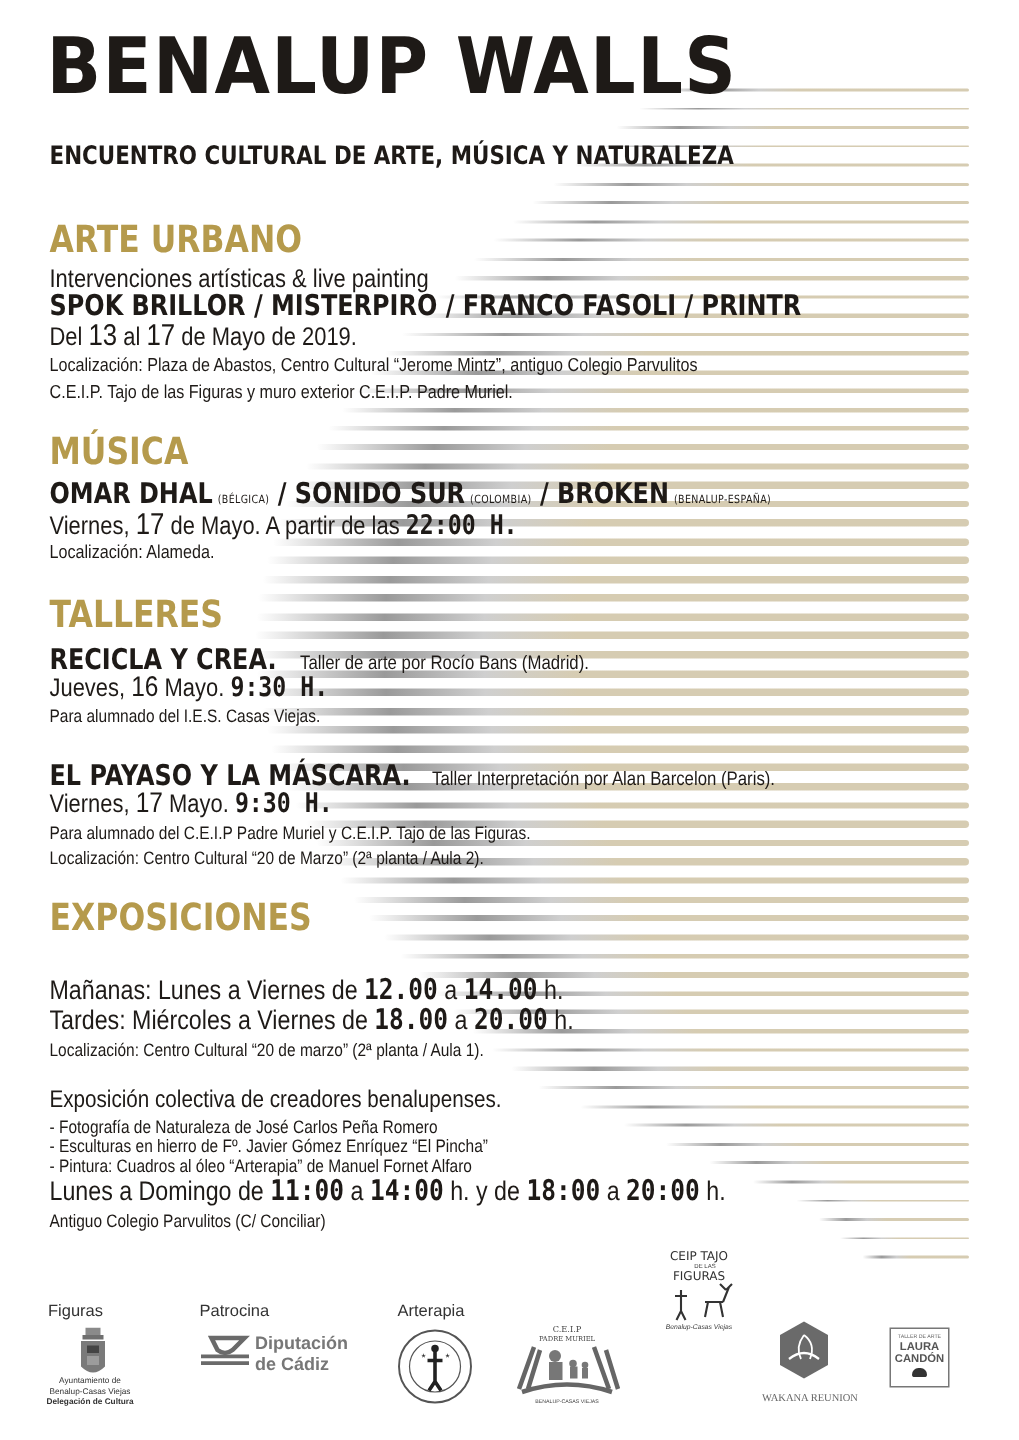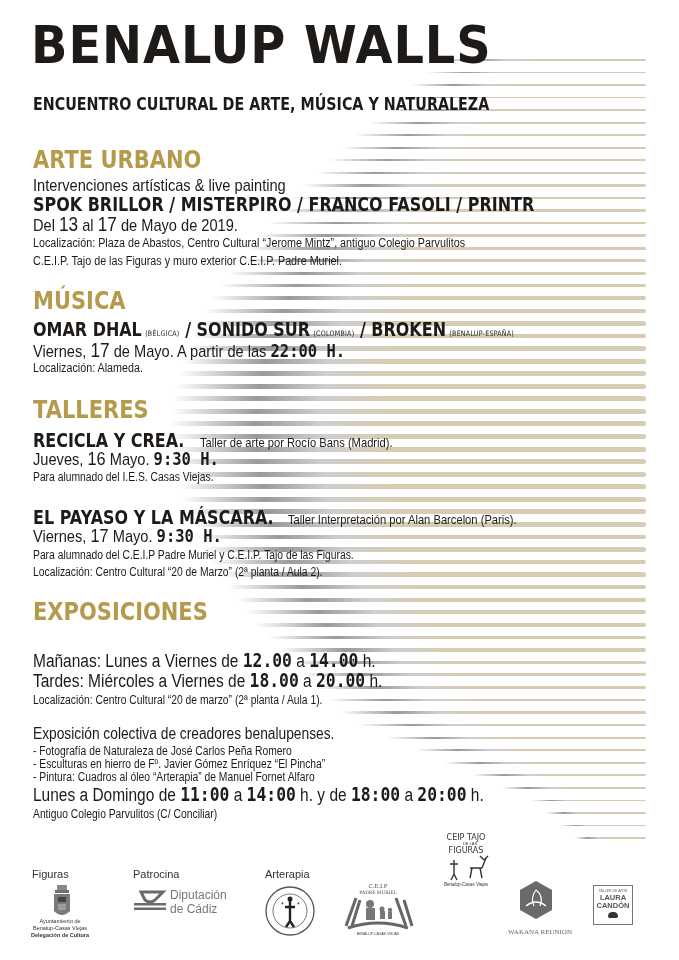--- a/index.html
+++ b/index.html
@@ -201,21 +201,21 @@
   </div>
 
   <div class="abs footer-label" style="left:133px; top:868px;">Patrocina</div>
   <div class="logo" style="left:133px; top:890px; width:36px; height:22px;">
     <svg width="36" height="22" viewBox="0 0 36 22">
       <path d="M8 2 H30 L22 10 Q17 14 12 10 Z" fill="none" stroke="#6a6a6a" stroke-width="3"></path>
       <rect x="1" y="13" width="32" height="2.5" fill="#6a6a6a"></rect>
       <rect x="1" y="17.5" width="32" height="2.5" fill="#6a6a6a"></rect>
     </svg>
   </div>
-  <div class="abs" style="left:170px; top:888px; font-size:12px; line-height:14px; color:#777;">
+  <div class="abs" style="left:170px; top:888px; font-size:12px; line-height:14px; color:#777;font-weight:bold;">
     <div>Diputación</div>
     <div>de Cádiz</div>
   </div>
 
   <div class="abs footer-label" style="left:265px; top:868px;">Arterapia</div>
   <div class="logo" style="left:264px; top:885px; width:52px; height:52px;">
     <svg width="52" height="52" viewBox="0 0 52 52">
       <circle cx="26" cy="26" r="24" fill="#fff" stroke="#555" stroke-width="1.3"></circle>
       <circle cx="26" cy="26" r="17" fill="none" stroke="#555" stroke-width="0.8"></circle>
       <path d="M26 15 V36 M21 22 H31 M26 36 L22 42 M26 36 L30 42" stroke="#222" stroke-width="2.4" fill="none"></path>

